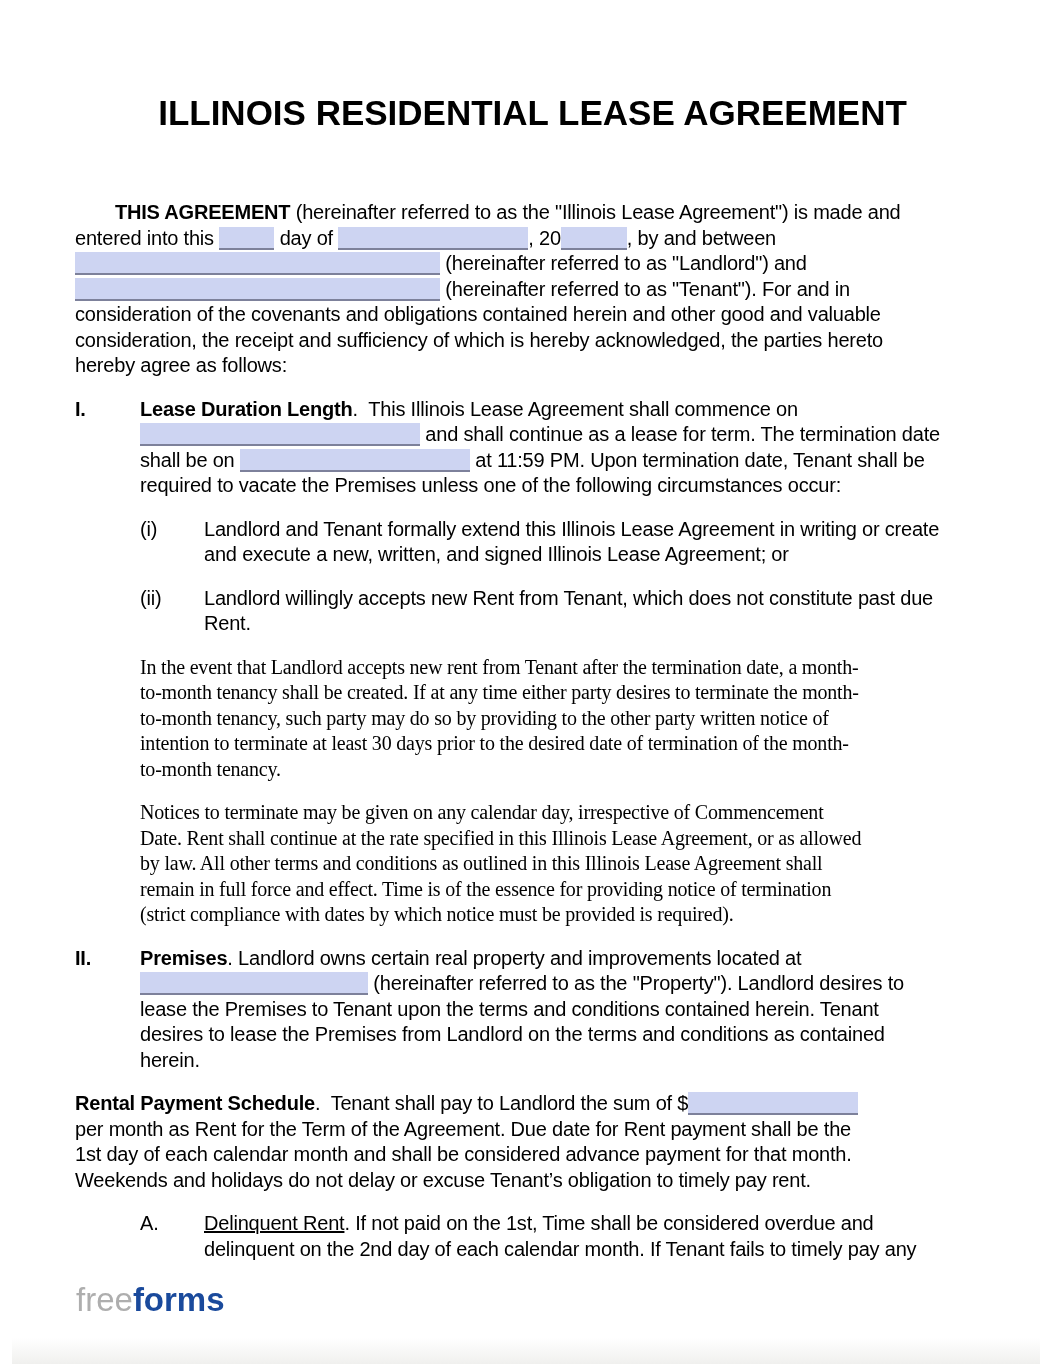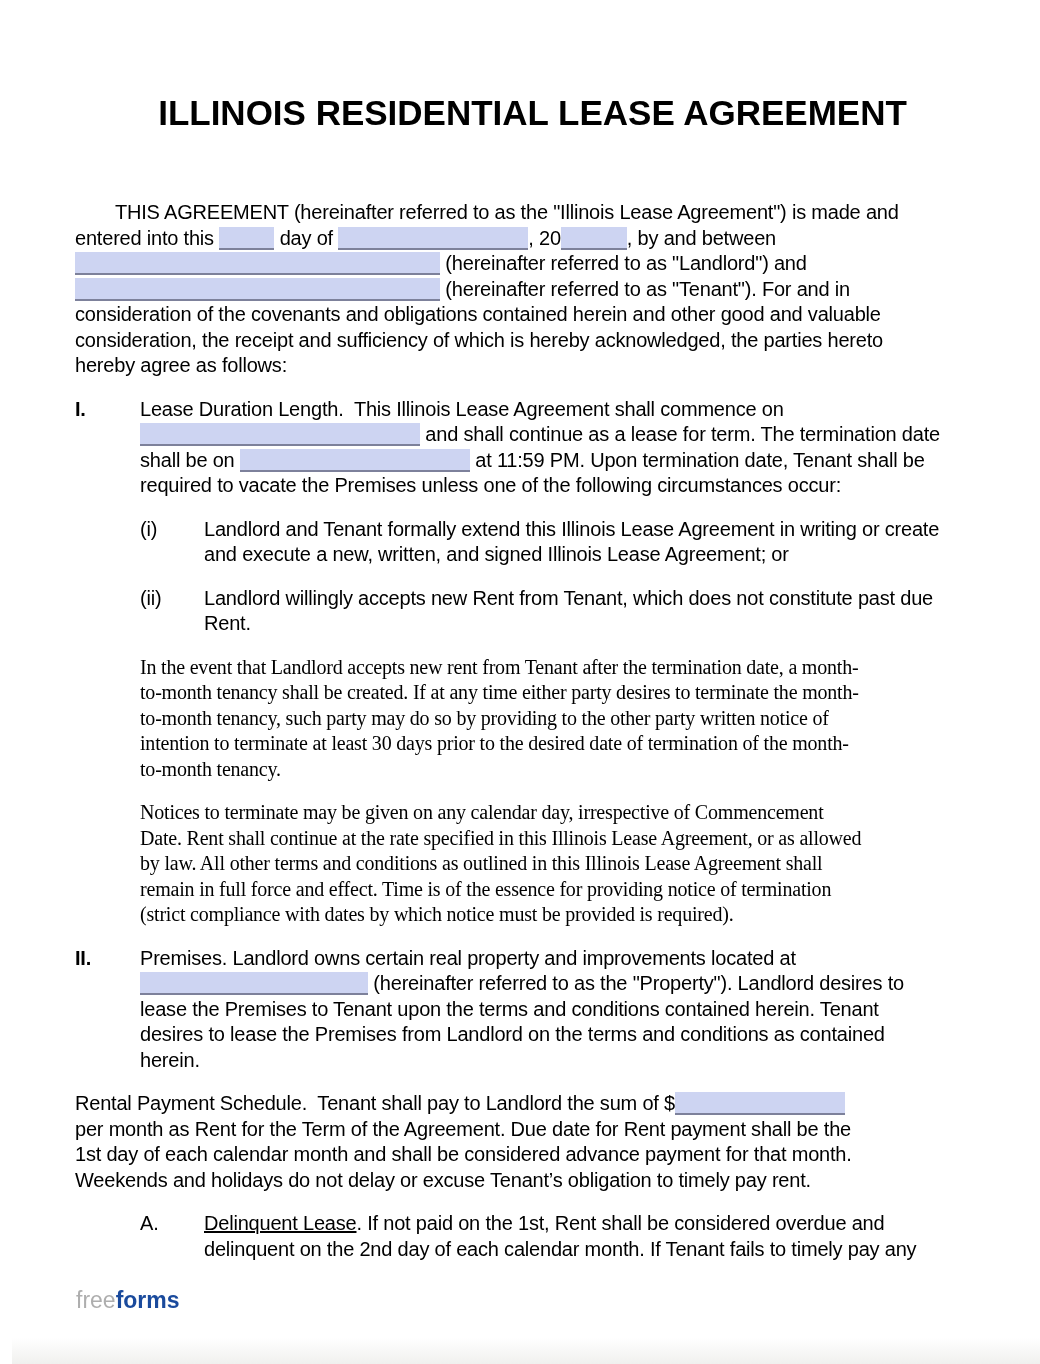--- a/index.html
+++ b/index.html
@@ -28,34 +28,34 @@
   .block { margin-top: 18px; }
   #doc-body > .block:first-child { margin-top: 0; }
   .intro { text-indent: 40px; }
   .section { display: flex; }
   .section > .num { flex: 0 0 65px; width: 65px; font-weight: 700; }
   .section > .bodytext { flex: 1 1 auto; }
   .sub { display: flex; margin-left: 65px; }
   .sub > .num { flex: 0 0 64px; width: 64px; }
   .sub > .bodytext { flex: 1 1 auto; }
   .para { margin-left: 65px; font-family: Liberation Serif, serif; }
-  .bold { font-weight: 400; }
+  .bold { font-weight: 700; }
   .ul { text-decoration: underline; }
   .blank {
     display: inline-block;
     box-sizing: border-box;
     height: 23px;
     vertical-align: -5px;
     border-bottom: 2px solid #7d819b;
   }
   .logo {
     position: absolute;
     left: 64px;
     top: 1287px;
-    font-size: 23px;
+    font-size: 33px;
     line-height: 26px;
     letter-spacing: 0;
   }
   .logo .free { font-weight: 400; }
   .logo .forms { font-weight: 700; }
   .page-edge {
     position: absolute;
     left: 0; right: 0; bottom: 0;
     height: 26px;
     background: linear-gradient(to bottom, #ffffff, #f0f0ee);
@@ -85,21 +85,21 @@
         <div class="block para"><span class="run">Notices to terminate may be given on any calendar day, irrespective of Commencement</span><br><span class="run">Date. Rent shall continue at the rate specified in this Illinois Lease Agreement, or as allowed</span><br><span class="run">by law. All other terms and conditions as outlined in this Illinois Lease Agreement shall</span><br><span class="run">remain in full force and effect. Time is of the essence for providing notice of termination</span><br><span class="run">(strict compliance with dates by which notice must be provided is required).</span></div>
         <div class="block section">
           <span class="num">II.</span>
           <div class="bodytext"><span class="bold">Premises</span><span class="run">. Landlord owns certain real property and improvements located at</span><br><span class="blank" style="width: 228px; background: rgb(205, 212, 242); border-bottom-color: rgb(125, 129, 155);"></span><span class="run"> (hereinafter referred to as the "Property"). Landlord desires to</span><br><span class="run">lease the Premises to Tenant upon the terms and conditions contained herein. Tenant</span><br><span class="run">desires to lease the Premises from Landlord on the terms and conditions as contained</span><br><span class="run">herein.</span></div>
         </div>
         <div class="block section">
           <div class="bodytext"><span class="bold">Rental Payment Schedule</span><span class="run">.&nbsp; Tenant shall pay to Landlord the sum of $</span><span class="blank" style="width: 170px; background: rgb(205, 212, 242); border-bottom-color: rgb(125, 129, 155);"></span><br><span class="run">per month as Rent for the Term of the Agreement. Due date for Rent payment shall be the</span><br><span class="run">1st day of each calendar month and shall be considered advance payment for that month.</span><br><span class="run">Weekends and holidays do not delay or excuse Tenant’s obligation to timely pay rent.</span></div>
         </div>
         <div class="block sub">
           <span class="num">A.</span>
-          <div class="bodytext"><span class="ul">Delinquent Lease</span><span class="run">. If not paid on the 1st, Rent shall be considered overdue and</span><br><span class="run">delinquent on the 2nd day of each calendar month. If Tenant fails to timely pay any</span></div>
+          <div class="bodytext"><span class="ul">Delinquent Rent</span><span class="run">. If not paid on the 1st, Time shall be considered overdue and</span><br><span class="run">delinquent on the 2nd day of each calendar month. If Tenant fails to timely pay any</span></div>
         </div>
       </div>
   </div>
 
   <div class="logo">
     <span class="free" style="color: rgb(174, 174, 174);">free</span><span class="forms" style="color: rgb(26, 74, 156);">forms</span>
   </div>
 
   <div class="page-edge"></div>
 </div>

